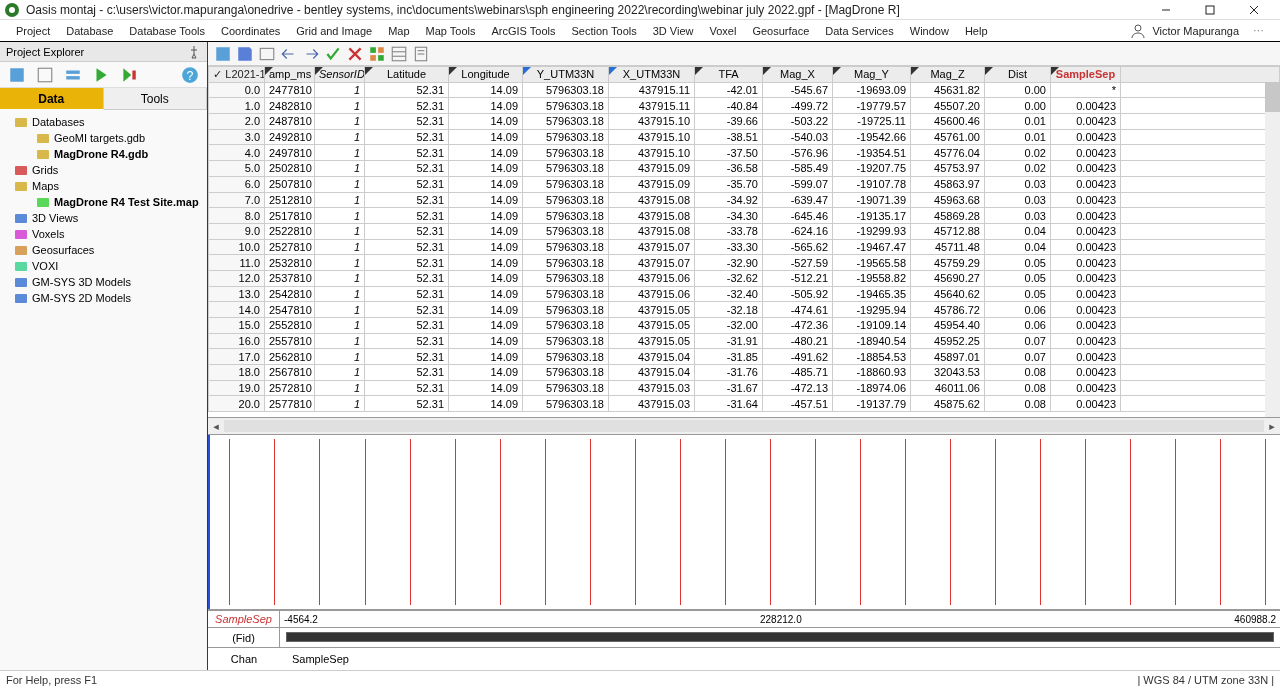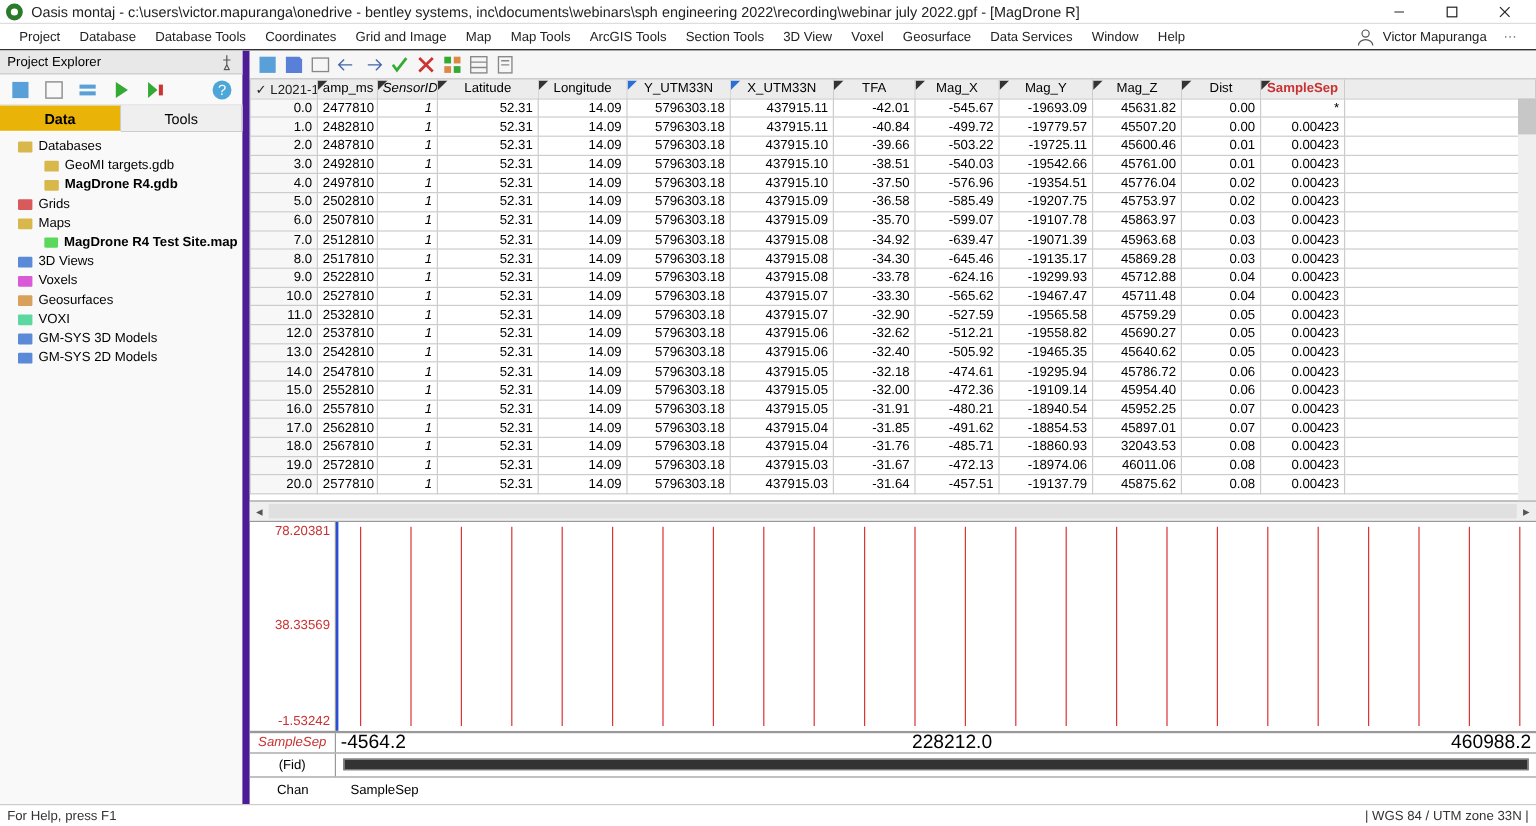--- a/index.html
+++ b/index.html
@@ -6,21 +6,21 @@
 body { background: #fff; width: 1280px; height: 688px; overflow: hidden; display: flex; flex-direction: column; }
 .titlebar { height: 20px; background: #fff; display: flex; align-items: center; padding: 0 4px; border-bottom: 1px solid #ddd; }
 .titlebar .icon-app { width: 16px; height: 16px; color: #2a7a2a; margin-right: 6px; }
 .titlebar .title { flex: 1; font-size: 12px; color: #222; }
 .titlebar .winbtn { width: 44px; height: 28px; display: flex; align-items: center; justify-content: center; color: #222; }
 .menubar { height: 22px; background: #fff; display: flex; align-items: center; padding: 0 8px; border-bottom: 1px solid #000000; }
 .menubar .mitem { padding: 2px 8px; color: #222; }
 .menubar .userarea { margin-left: auto; display: flex; align-items: center; gap: 6px; padding-right: 8px; color: #222; }
 .menubar .userarea .avatar-icon { width: 16px; height: 16px; }
 .mainrow { flex: 1; display: flex; overflow: hidden; }
-.explorer { width: 208px; border-right: 6px solid #4c1d95; display: flex; flex-direction: column; background: #f9f9f9; }
+.explorer { width: 208px; border-right: 1px solid #4c1d95; display: flex; flex-direction: column; background: #f9f9f9; }
 .exp-head { height: 20px; display: flex; align-items: center; padding: 0 6px; background: #e8e8e8; border-bottom: 1px solid #ccc; font-size: 11px; }
 .exp-head .sp { flex: 1; }
 .exp-head .pin { width: 14px; height: 14px; color: #555; }
 .exp-tools { height: 26px; display: flex; align-items: center; gap: 10px; padding: 0 8px; border-bottom: 1px solid #ddd; }
 .exp-tools .tb { width: 18px; height: 18px; display: flex; align-items: center; justify-content: center; }
 .tabs { height: 22px; display: flex; border-bottom: 1px solid #ccc; }
 .tab { flex: 1; display: flex; align-items: center; justify-content: center; border-right: 1px solid #ccc; background: #efefef; font-size: 12px; }
 .tab.active { background: #eab308; font-weight: bold; border-bottom: 1px solid #fff; margin-bottom: -1px; }
 .tree { flex: 1; overflow: auto; padding: 4px 0; }
 .tree .tn { display: flex; align-items: center; padding: 1px 4px; white-space: nowrap; }
@@ -49,21 +49,21 @@
 .chartarea { flex: 1; display: flex; border-top: 1px solid #999; border-bottom: 1px solid #999; }
 .chart-y { width: 72px; border-right: 1px solid #999; position: relative; }
 .chart-y .yl { position: absolute; right: 4px; color: #c83232; font-size: 11px; }
 .chart-plot { flex: 1; position: relative; background: #fff; }
 .chart-plot .vline { position: absolute; top: 4px; bottom: 4px; width: 1px; background: #d33; }
 .chart-plot .cursor { position: absolute; top: 0; bottom: 0; width: 2px; background: #2a4fd6; }
 .infobar { height: 18px; display: flex; border-bottom: 1px solid #999; border-top: 1px solid #999; }
 .infobar .lbl { width: 72px; border-right: 1px solid #999; display: flex; align-items: center; justify-content: center; font-size: 11px; }
 .infobar .lbl.red { color: #c83232; font-style: italic; }
 .infobar .valarea { flex: 1; display: flex; align-items: center; position: relative; }
-.infobar .valarea .v { position: absolute; font-size: 16px; }
+.infobar .valarea .v { position: absolute; font-size: 10px; }
 .fidbar { height: 20px; display: flex; border-bottom: 1px solid #999; }
 .fidbar .lbl { width: 72px; border-right: 1px solid #999; display: flex; align-items: center; justify-content: center; font-size: 11px; }
 .fidbar .track { flex: 1; margin: 4px 6px; height: 10px; border: 1px solid #666; background: linear-gradient(#333,#333); position: relative; }
 .chanbar { height: 22px; display: flex; }
 .chanbar .lbl { width: 72px; display: flex; align-items: center; justify-content: center; font-size: 11px; }
 .chanbar .val { flex: 1; display: flex; align-items: center; padding-left: 12px; font-size: 11px; }
 .status { height: 18px; border-top: 1px solid #ccc; display: flex; align-items: center; padding: 0 6px; font-size: 11px; color: #333; }
 .status .sp { flex: 1; }
 svg { display: block; }
 .colw-id { width: 56px; }
@@ -752,25 +752,20 @@
           <div class="thumb"></div>
         </div>
     </div>
     <div class="hscrollbar">
       <div class="arr">◂</div>
       <div class="track"></div>
       <div class="arr">▸</div>
     </div>
 
     <div class="chartarea">
-      <div class="chart-y">
-        <div class="yl" style="top:2px;">78.20381</div>
-        <div class="yl" style="top:46%;">38.33569</div>
-        <div class="yl" style="bottom:2px;">-1.53242</div>
-      </div>
       <div class="chart-plot" id="chartplot">
         <div class="cursor" style="left:0;"></div>
       <div class="vline" style="left: 2%;"></div>
           <div class="vline" style="left: 6.2%;"></div>
           <div class="vline" style="left: 10.4%;"></div>
           <div class="vline" style="left: 14.6%;"></div>
           <div class="vline" style="left: 18.8%;"></div>
           <div class="vline" style="left: 23%;"></div>
           <div class="vline" style="left: 27.2%;"></div>
           <div class="vline" style="left: 31.4%;"></div>

